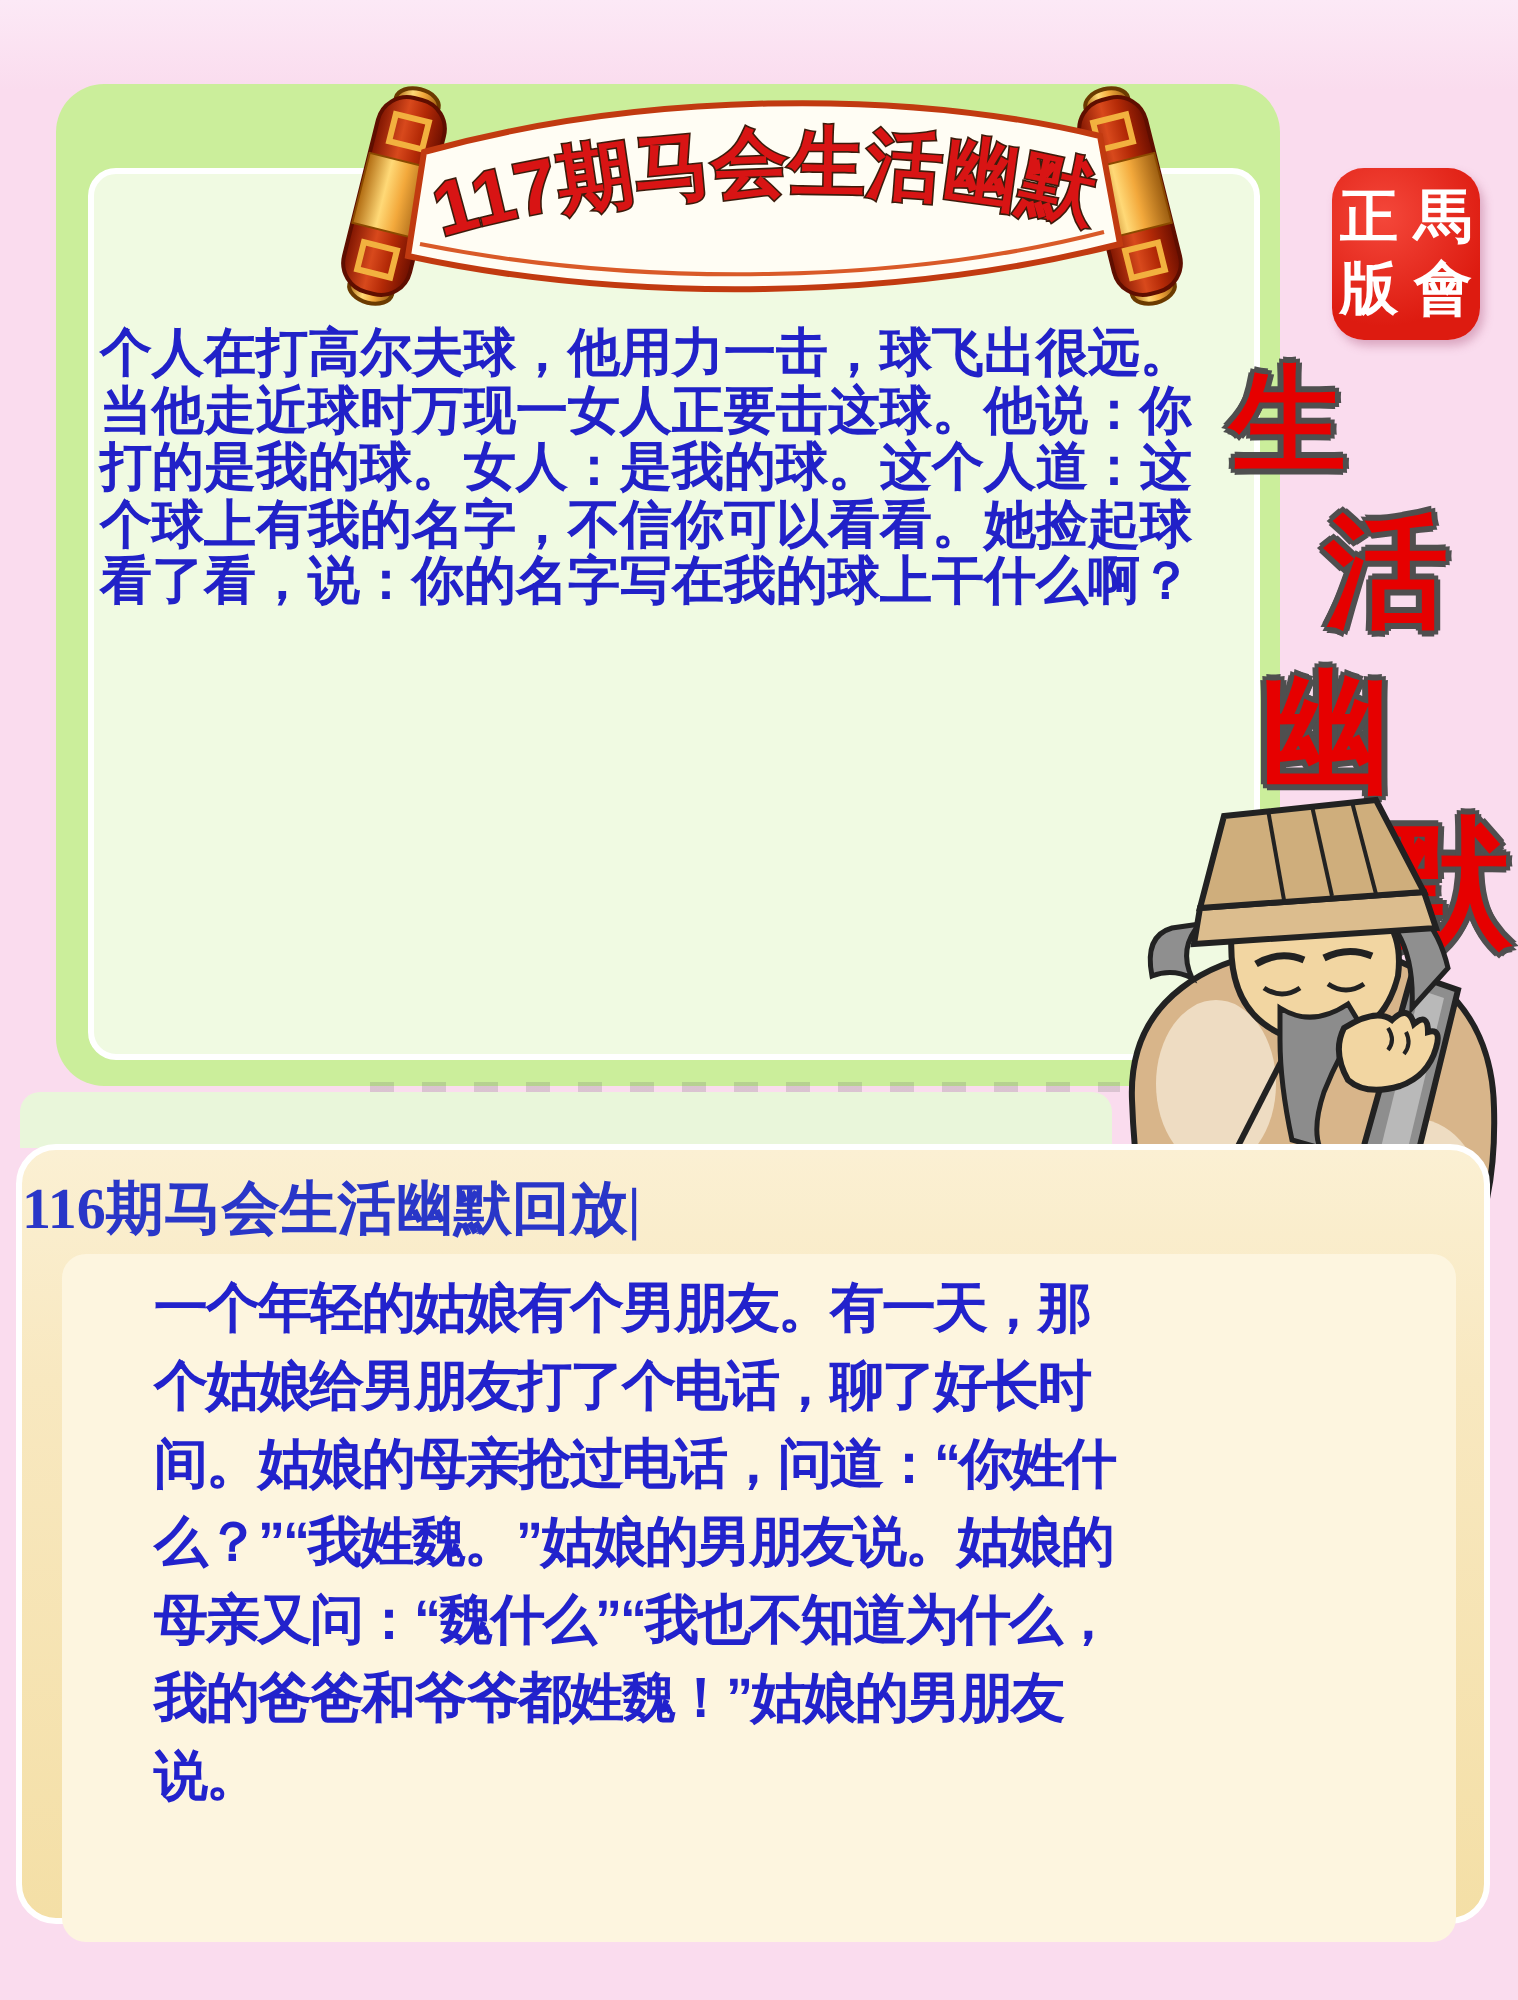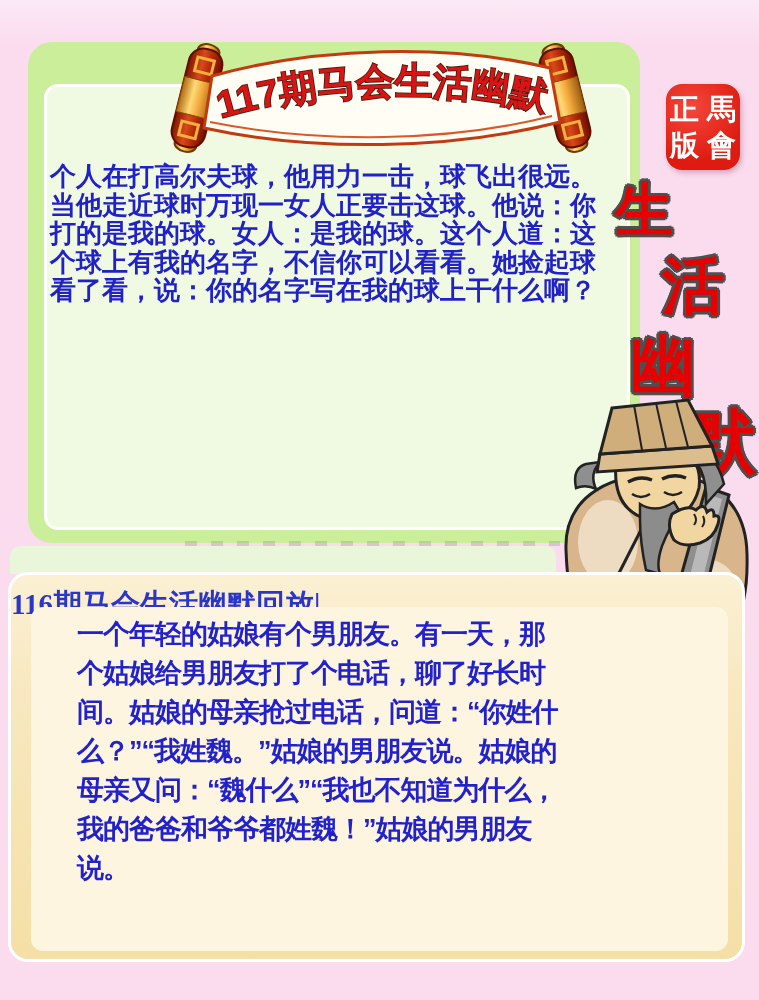--- a/index.html
+++ b/index.html
@@ -65,21 +65,21 @@
     position:absolute; left:8px; top:572px; width:737px; height:390px;
     background:linear-gradient(180deg,#fbf0d3 0%,#f8e8c0 30%,#f4dfa6 100%);
     border:3px solid #ffffff; border-radius:20px; box-sizing:border-box;
   }
   .bottom-title {
     position:absolute; left:0; top:10px; width:635px; text-align:left;
     font-family:"Liberation Serif", serif;
     font-size:29px; font-weight:bold; color:#2936c8;
   }
   .bottom-inner {
-    position:absolute; left:20px; top:32px; width:697px; height:344px;
+    position:absolute; left:20px; top:52px; width:697px; height:344px;
     background:#fdf5df; border-radius:12px;
   }
   .bottom-joke {
     position:absolute; left:46px; top:8px; width:492px;
     font-size:27px; line-height:39px; font-weight:bold; letter-spacing:-1px;
     color:#2222cc; word-break:break-all; overflow-wrap:anywhere;
   }
 </style>
 </head>
 <body>

